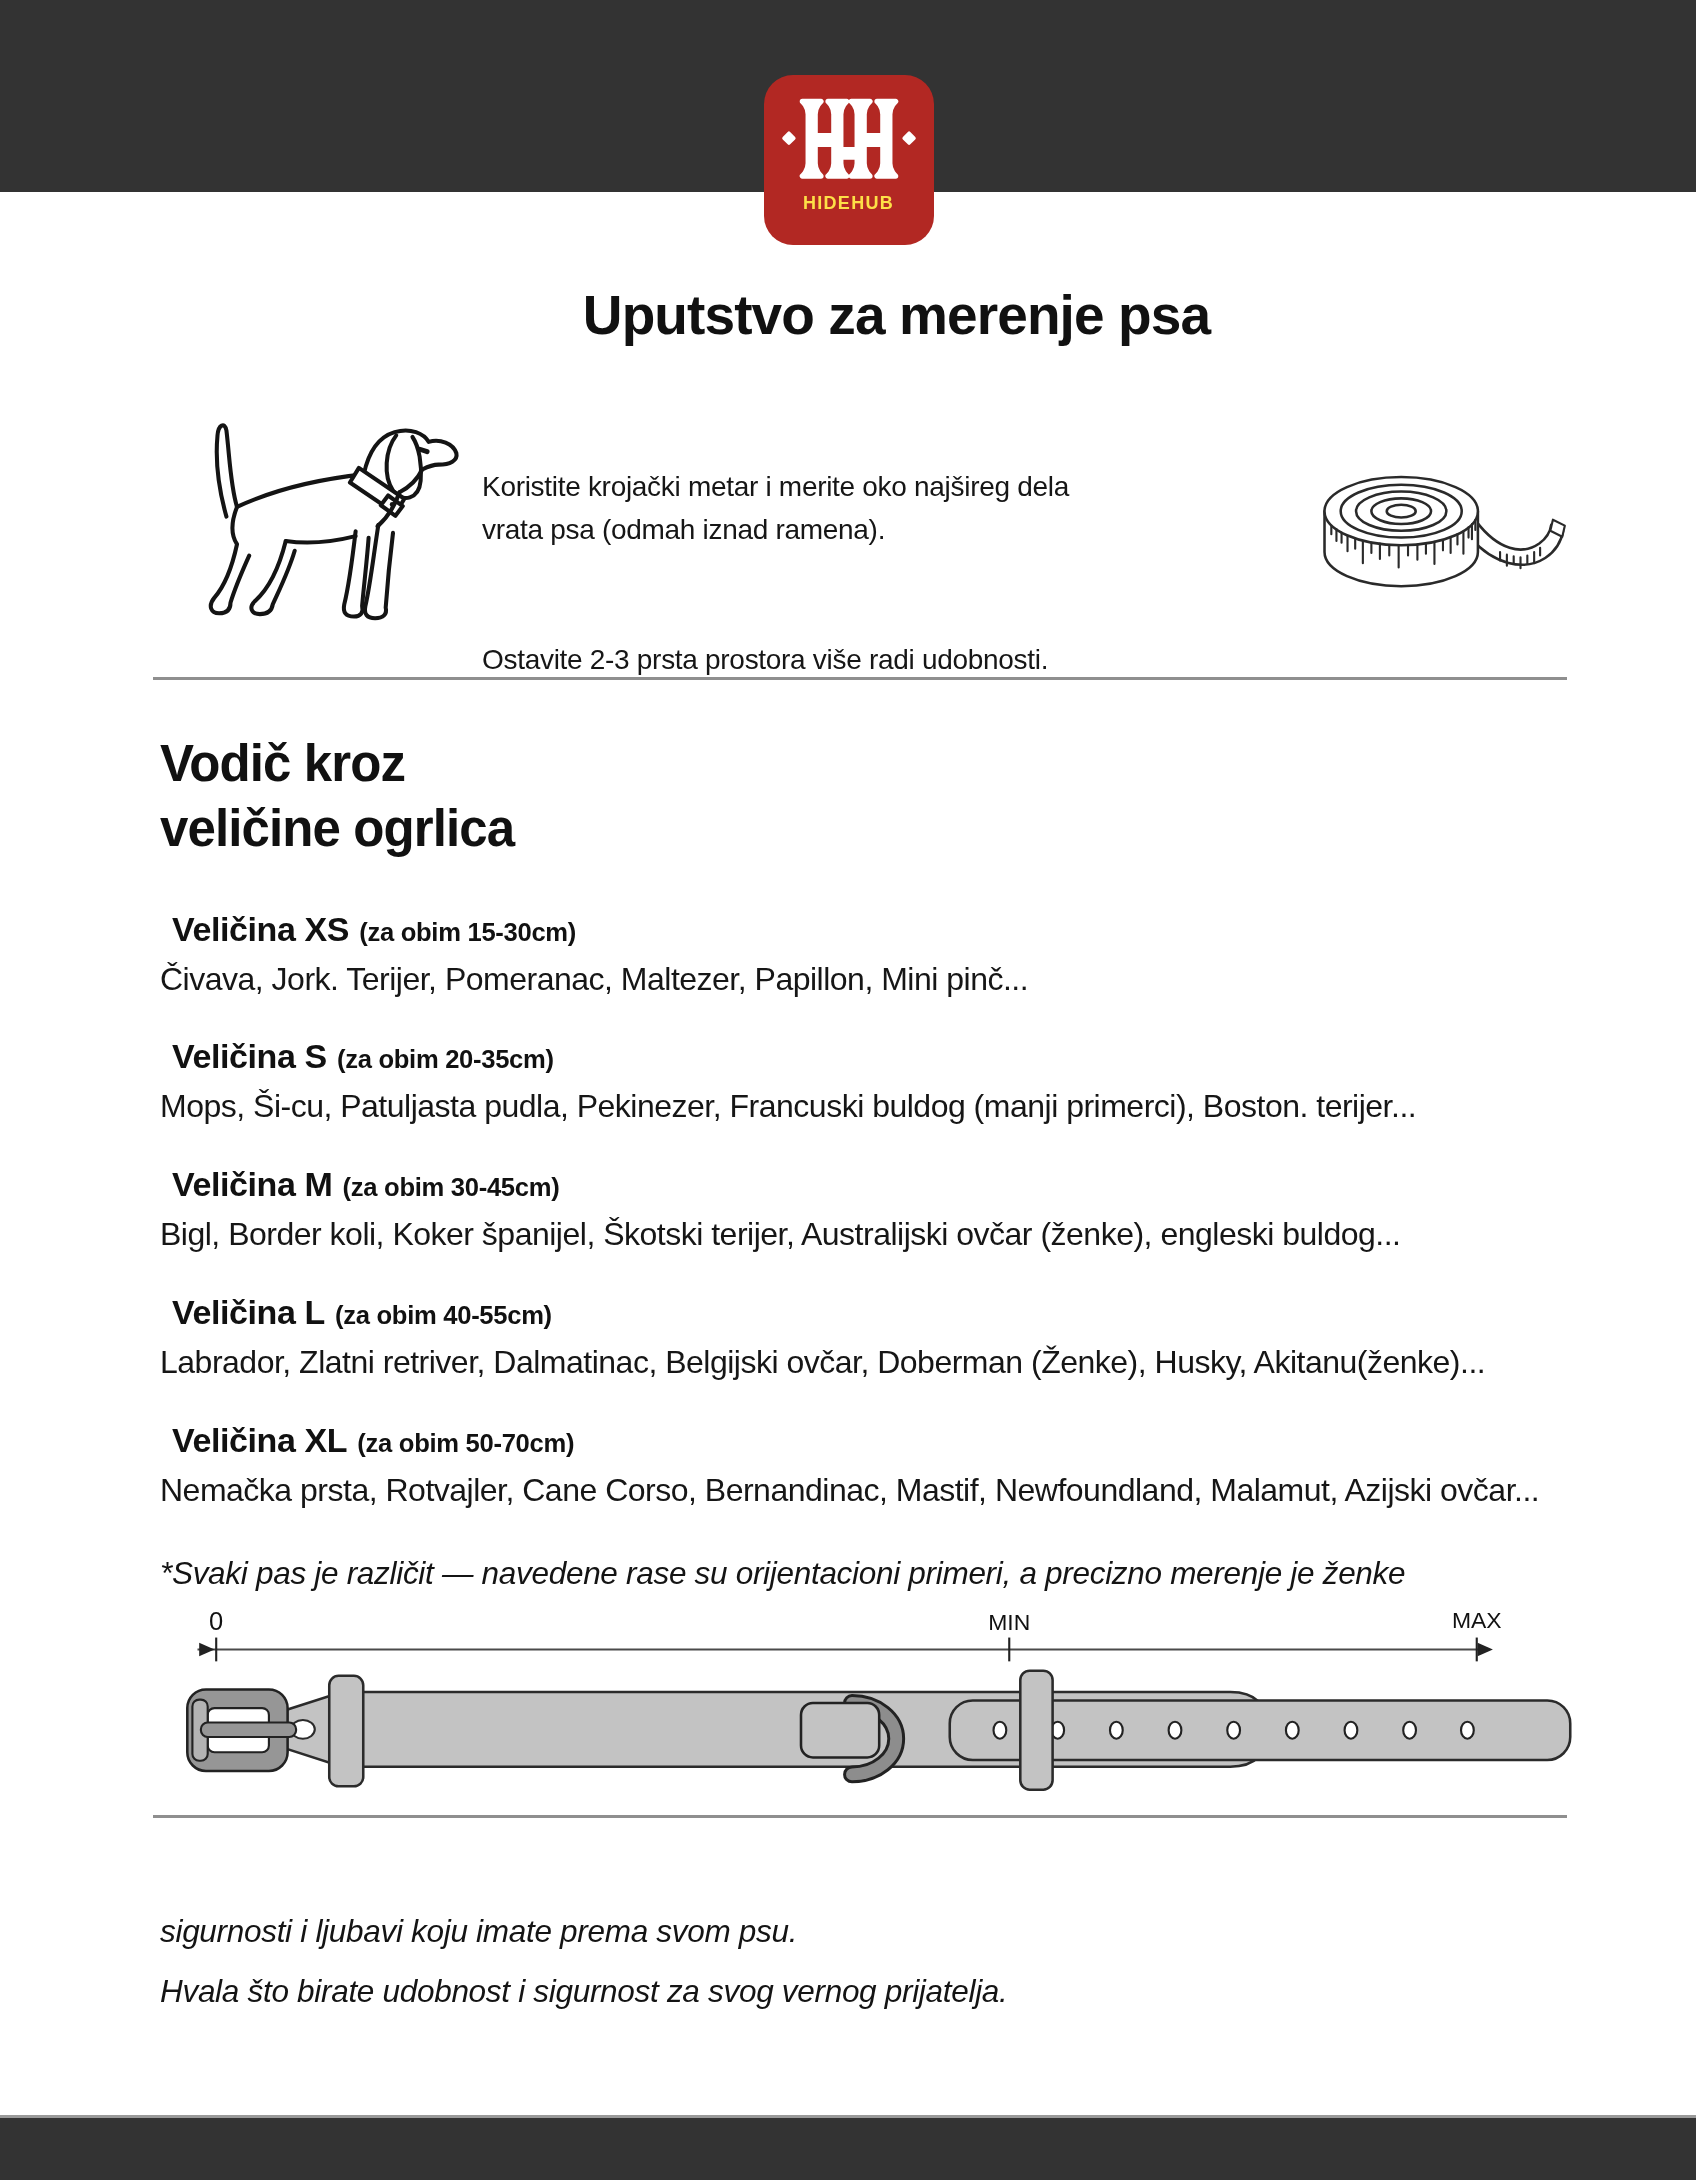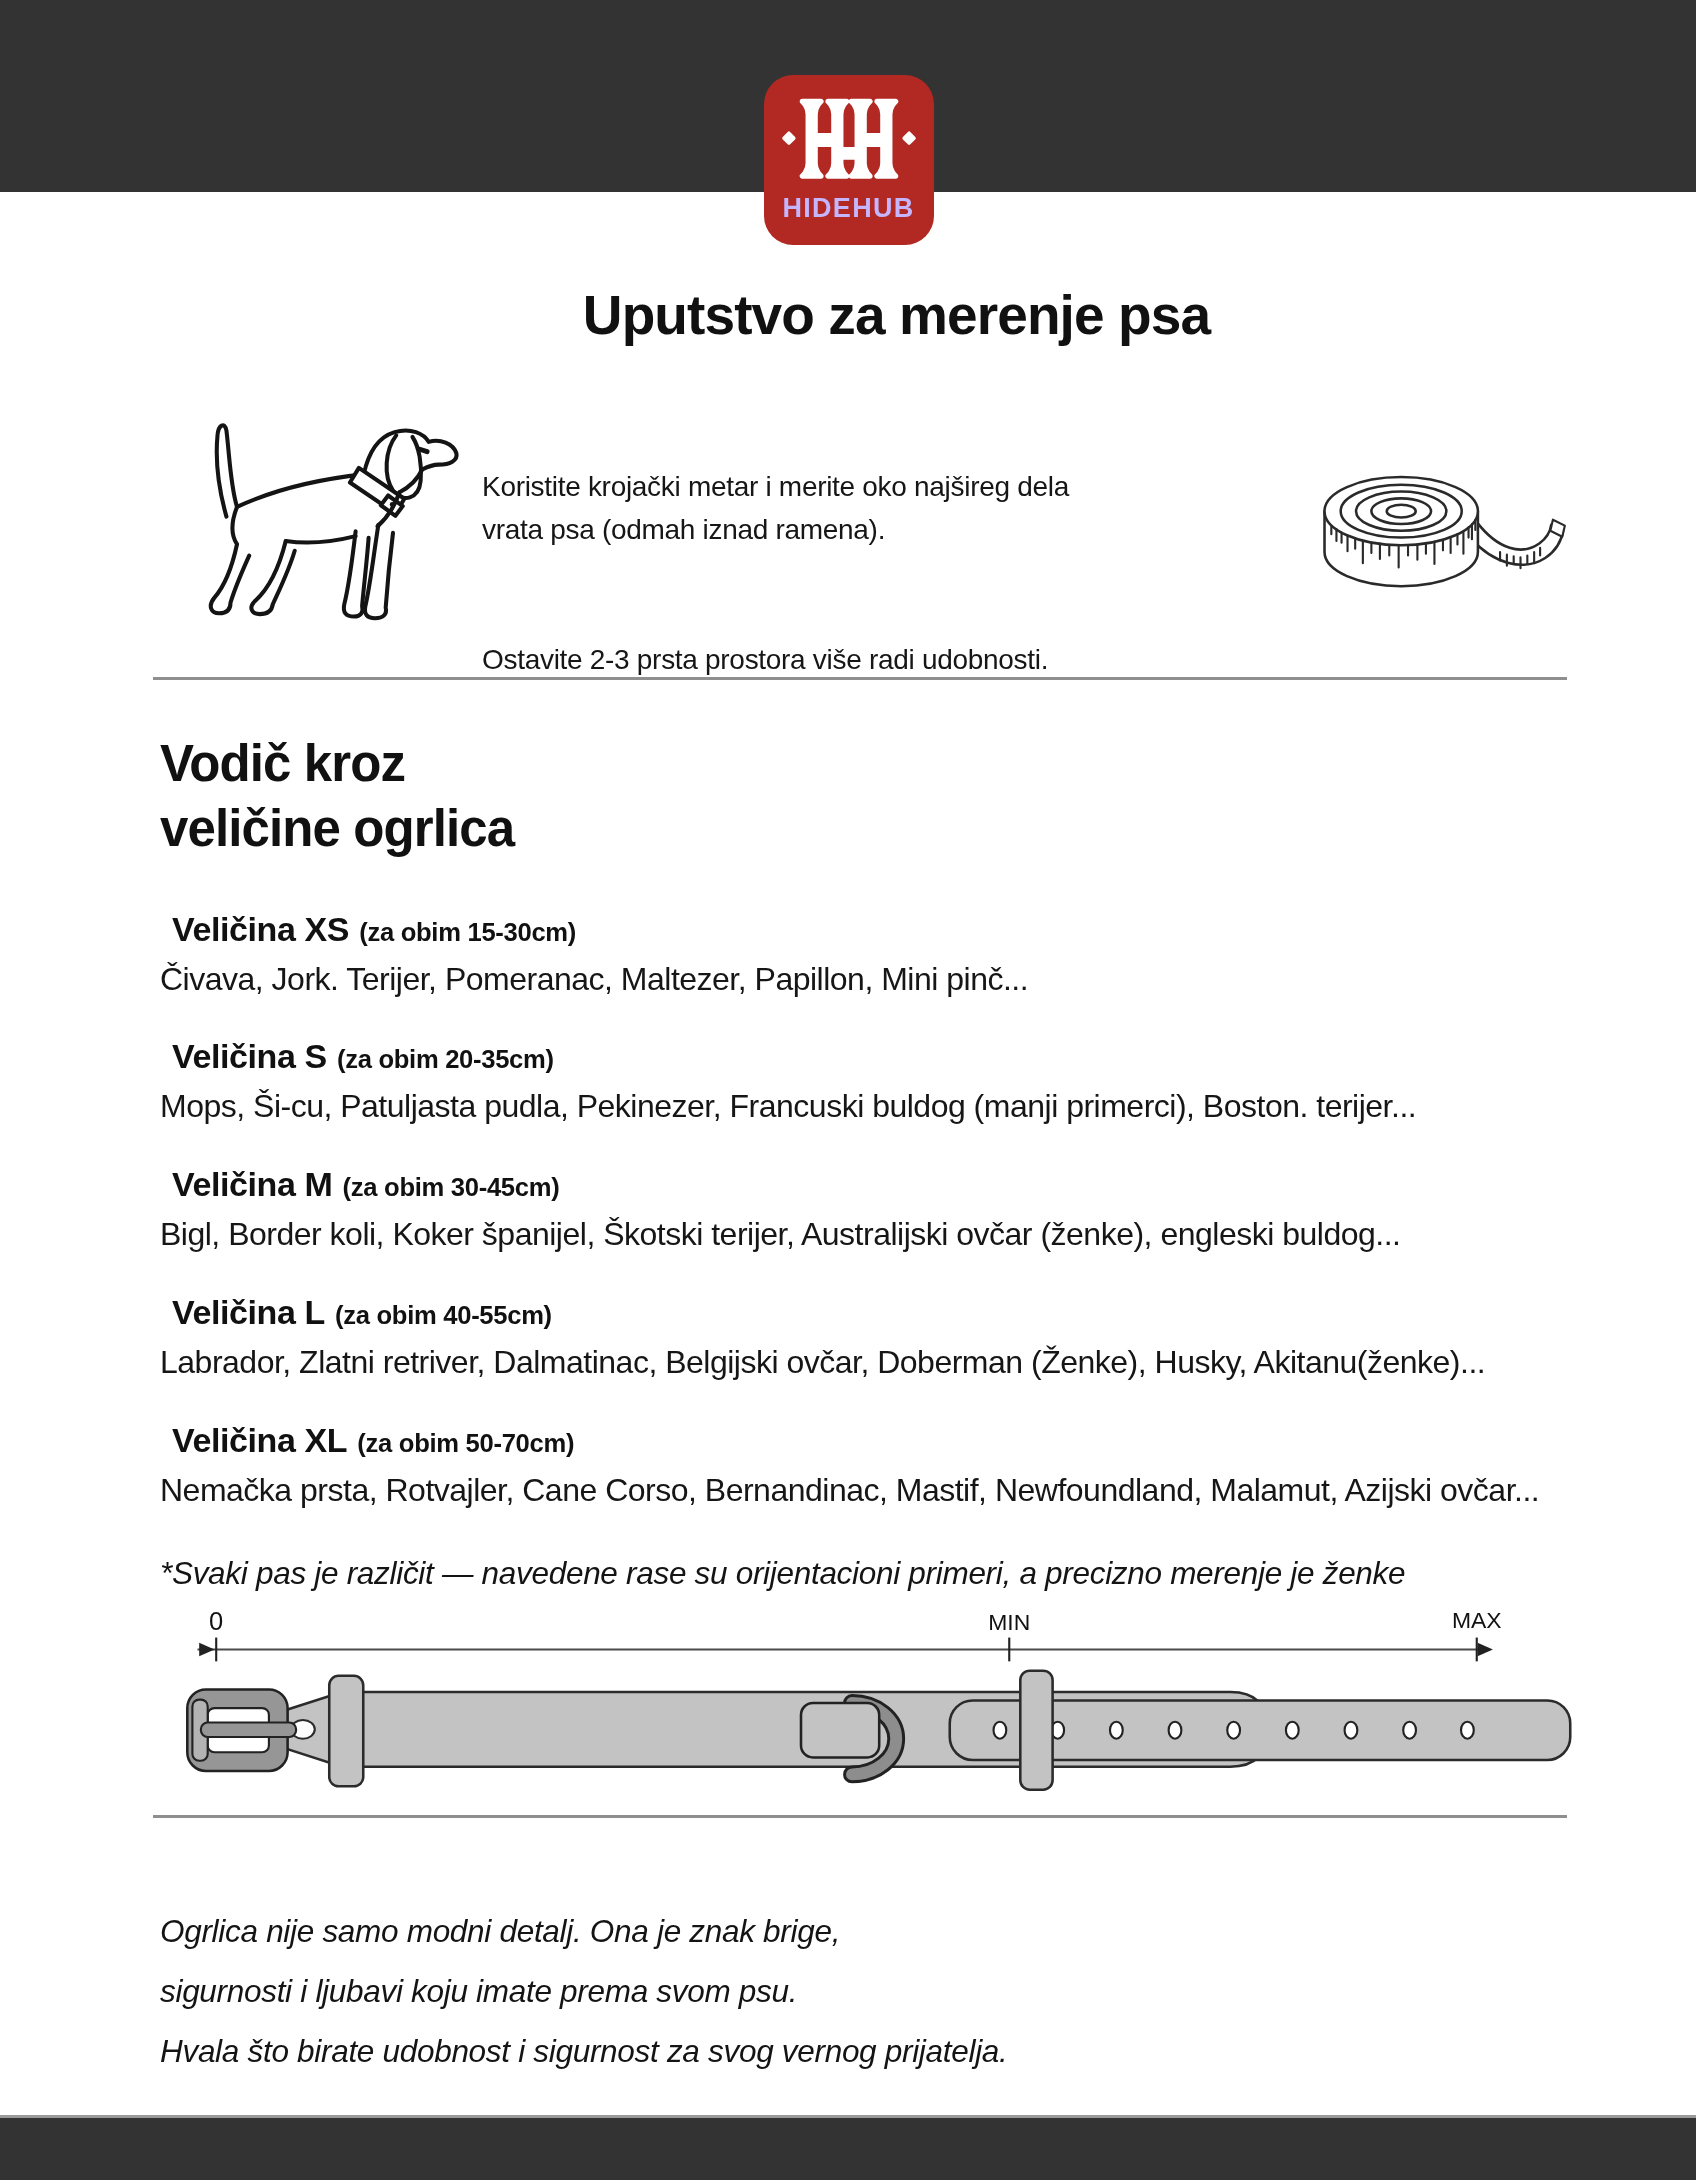--- a/index.html
+++ b/index.html
@@ -17,21 +17,21 @@
   .botbar{position:absolute;top:2118px;left:0;width:100%;height:62px;background:#333333;}
 
   
   .logo{
     position:absolute;top:75px;left:50%;transform:translateX(-50%);
     width:170px;height:170px;background:#b22823;border-radius:29px;
     display:flex;flex-direction:column;align-items:center;justify-content:flex-start;
   }
   .logo svg{margin-top:15.3px;}
   .logo .wordmark{
-    color:#c4b5fd;font-weight:bold;font-size:27px;letter-spacing:1.3px;margin-top:1.7px;
+    color:#fde047;font-weight:bold;font-size:18px;letter-spacing:1.3px;margin-top:1.7px;
   }
 
   
   .title{
     position:absolute;top:283px;left:0;width:100%;
     text-align:center;font-size:55px;font-weight:bold;letter-spacing:-0.9px;
     white-space:nowrap;color:#111;margin-left:48px;
   }
 
   
@@ -251,21 +251,20 @@
         <ellipse cx="1574" cy="152" rx="7.5" ry="10"></ellipse>
       </g>
 
       <rect x="1048" y="82" width="38" height="140" rx="11" fill="#c3c3c3" stroke="#2b2b2b" stroke-width="3"></rect>
     </svg>
   </div>
 
   <div class="divider div2"></div>
 
   <div class="closing">
-    <div>Ogrlica nije samo modni detalj. Ona je znak brige,</div>
     <div>sigurnosti i ljubavi koju imate prema svom psu.</div>
     <div>Hvala što birate udobnost i sigurnost za svog vernog prijatelja.</div>
   </div>
 
   <div class="footline"></div>
   <div class="botbar"></div>
 
 </div>
 
 

